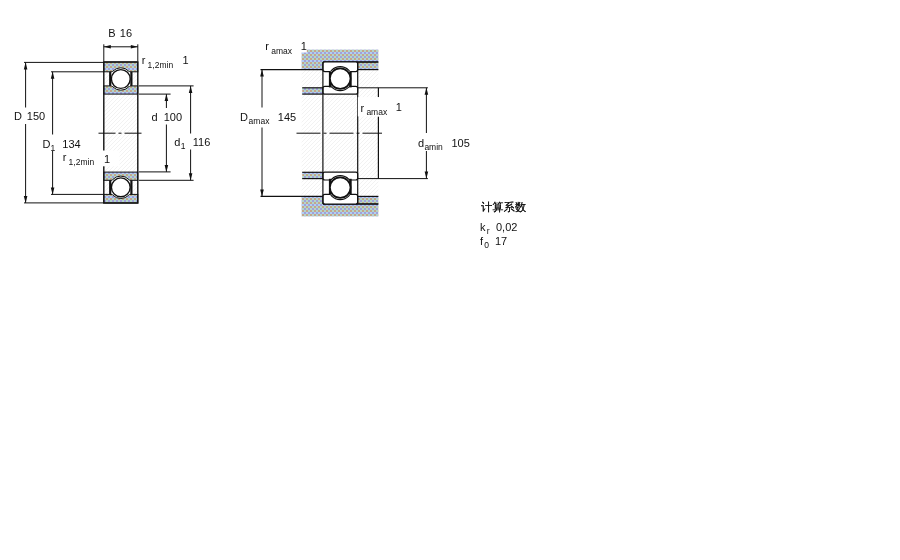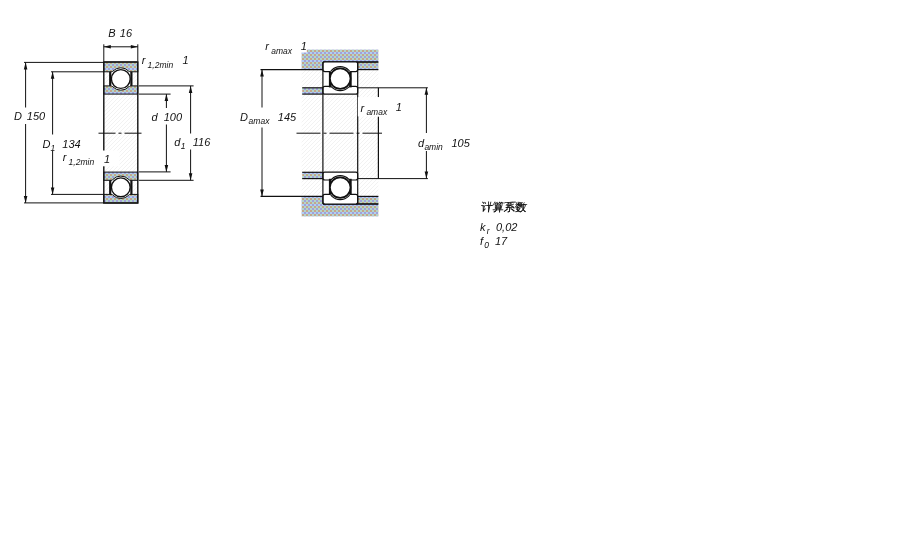--- a/index.html
+++ b/index.html
@@ -1,16 +1,16 @@
 <!DOCTYPE html>
 <html><head>
 <meta charset="utf-8">
 <style>
   html,body{margin:0;padding:0;background:#ffffff;}
-  .canvas{position:relative;width:900px;height:560px;background:#ffffff;overflow:hidden;font-style:italic;}
+  .canvas{position:relative;width:900px;height:560px;background:#ffffff;overflow:hidden;}
   svg{display:block;}
   text,tspan{font-family:"Liberation Sans","DejaVu Sans",sans-serif;fill:#111111;}
 </style>
 </head>
 <body>
 
 <div class="canvas">
 <svg width="900" height="560" viewBox="0 0 900 560">
   <defs>
     <pattern id="dither" width="4" height="8" patternUnits="userSpaceOnUse">

